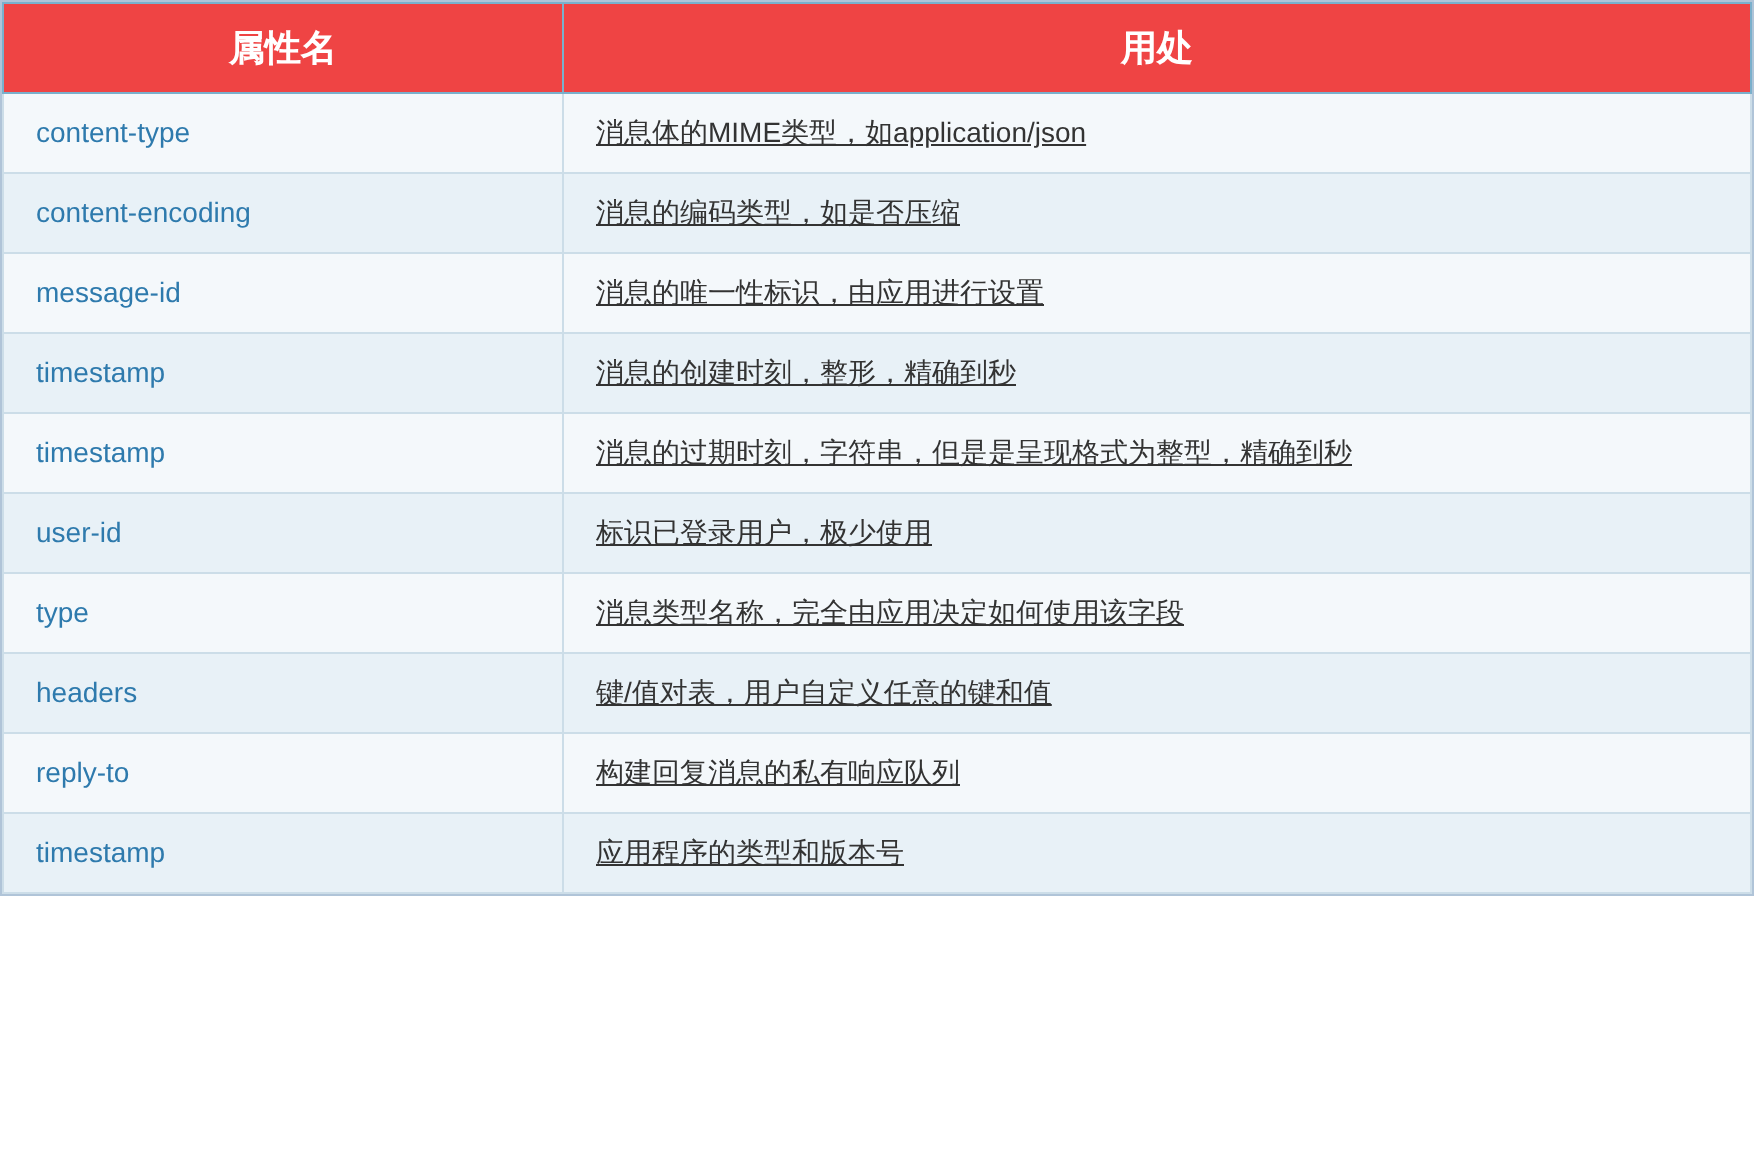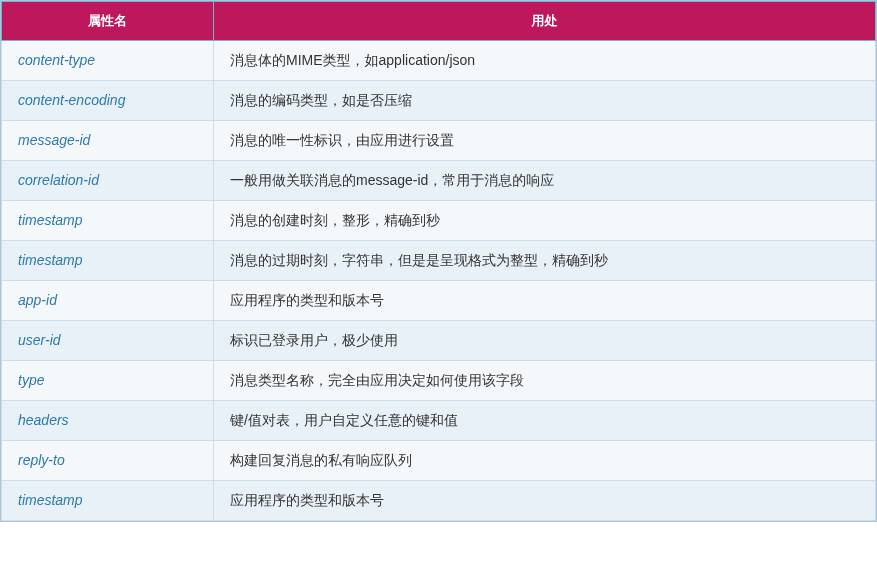--- a/index.html
+++ b/index.html
@@ -21,53 +21,53 @@
       border: 1px solid #b0c4d8;
       border-collapse: collapse;
     }
 
     table {
       width: 100%;
       border-collapse: collapse;
     }
 
     thead tr th {
-      background-color: #be185d;
+      background-color: #ef4444;
       color: #fff;
       text-align: center;
       padding: 10px 16px;
-      font-size: 13px;
+      font-size: 18px;
       font-weight: bold;
       border: 1px solid #7ab0cc;
     }
 
     tbody tr td {
       padding: 9px 16px;
       border: 1px solid #ccdde8;
       vertical-align: middle;
       line-height: 1.5;
     }
 
     tbody tr:nth-child(odd) td {
       background-color: #f4f8fb;
     }
 
     tbody tr:nth-child(even) td {
       background-color: #e8f1f7;
     }
 
     tbody tr td:first-child {
-      width: 212px;
+      width: 280px;
       color: #2e7aad;
-      font-style: italic;
       white-space: nowrap;
     }
 
     tbody tr td:last-child {
       color: #333;
+      text-decoration: underline;
     }
   </style>
 </head>
 <body>
 
 <div class="table-container">
   <table>
     <thead>
       <tr>
         <th>属性名</th>
@@ -81,34 +81,26 @@
         </tr>
         <tr>
           <td>content-encoding</td>
           <td>消息的编码类型，如是否压缩</td>
         </tr>
         <tr>
           <td>message-id</td>
           <td>消息的唯一性标识，由应用进行设置</td>
         </tr>
         <tr>
-          <td>correlation-id</td>
-          <td>一般用做关联消息的message-id，常用于消息的响应</td>
-        </tr>
-        <tr>
           <td>timestamp</td>
           <td>消息的创建时刻，整形，精确到秒</td>
         </tr>
         <tr>
           <td>timestamp</td>
           <td>消息的过期时刻，字符串，但是是呈现格式为整型，精确到秒</td>
-        </tr>
-        <tr>
-          <td>app-id</td>
-          <td>应用程序的类型和版本号</td>
         </tr>
         <tr>
           <td>user-id</td>
           <td>标识已登录用户，极少使用</td>
         </tr>
         <tr>
           <td>type</td>
           <td>消息类型名称，完全由应用决定如何使用该字段</td>
         </tr>
         <tr>

